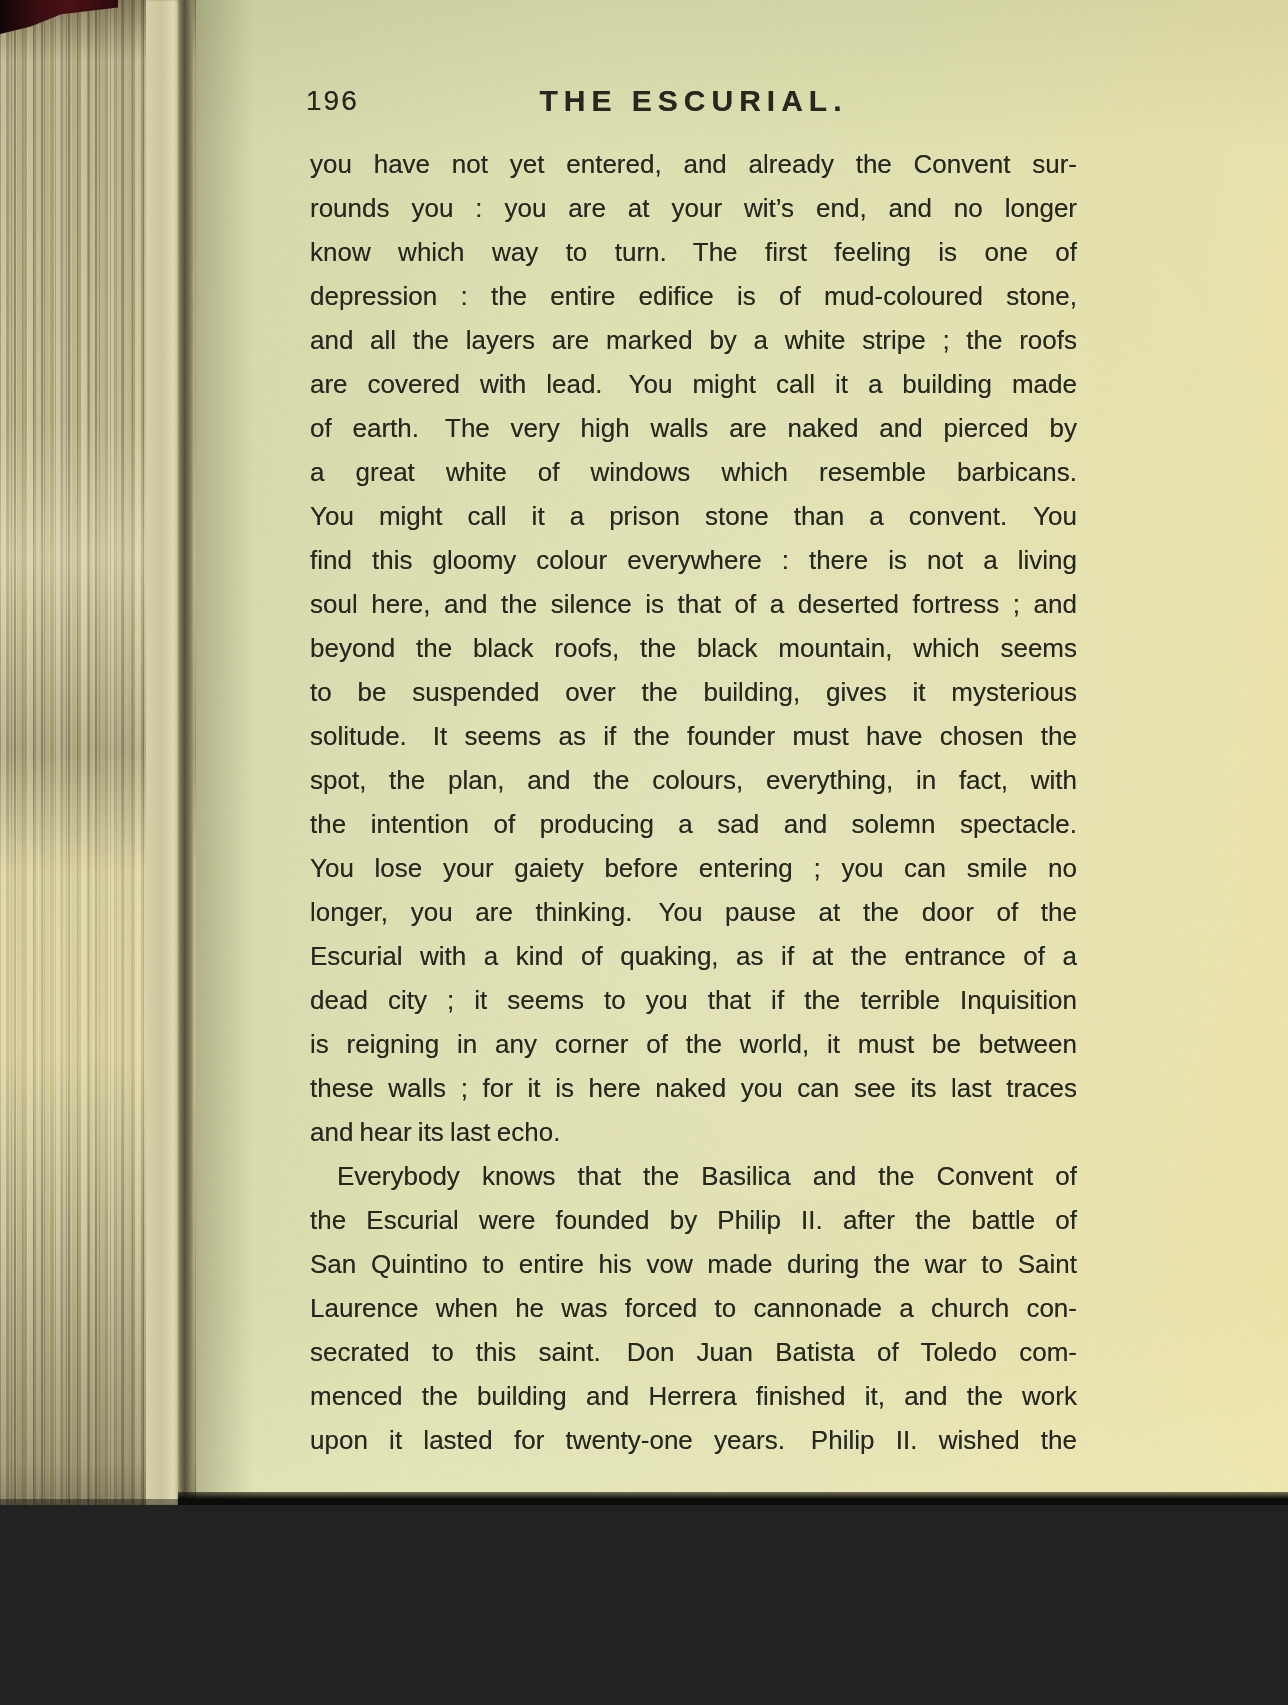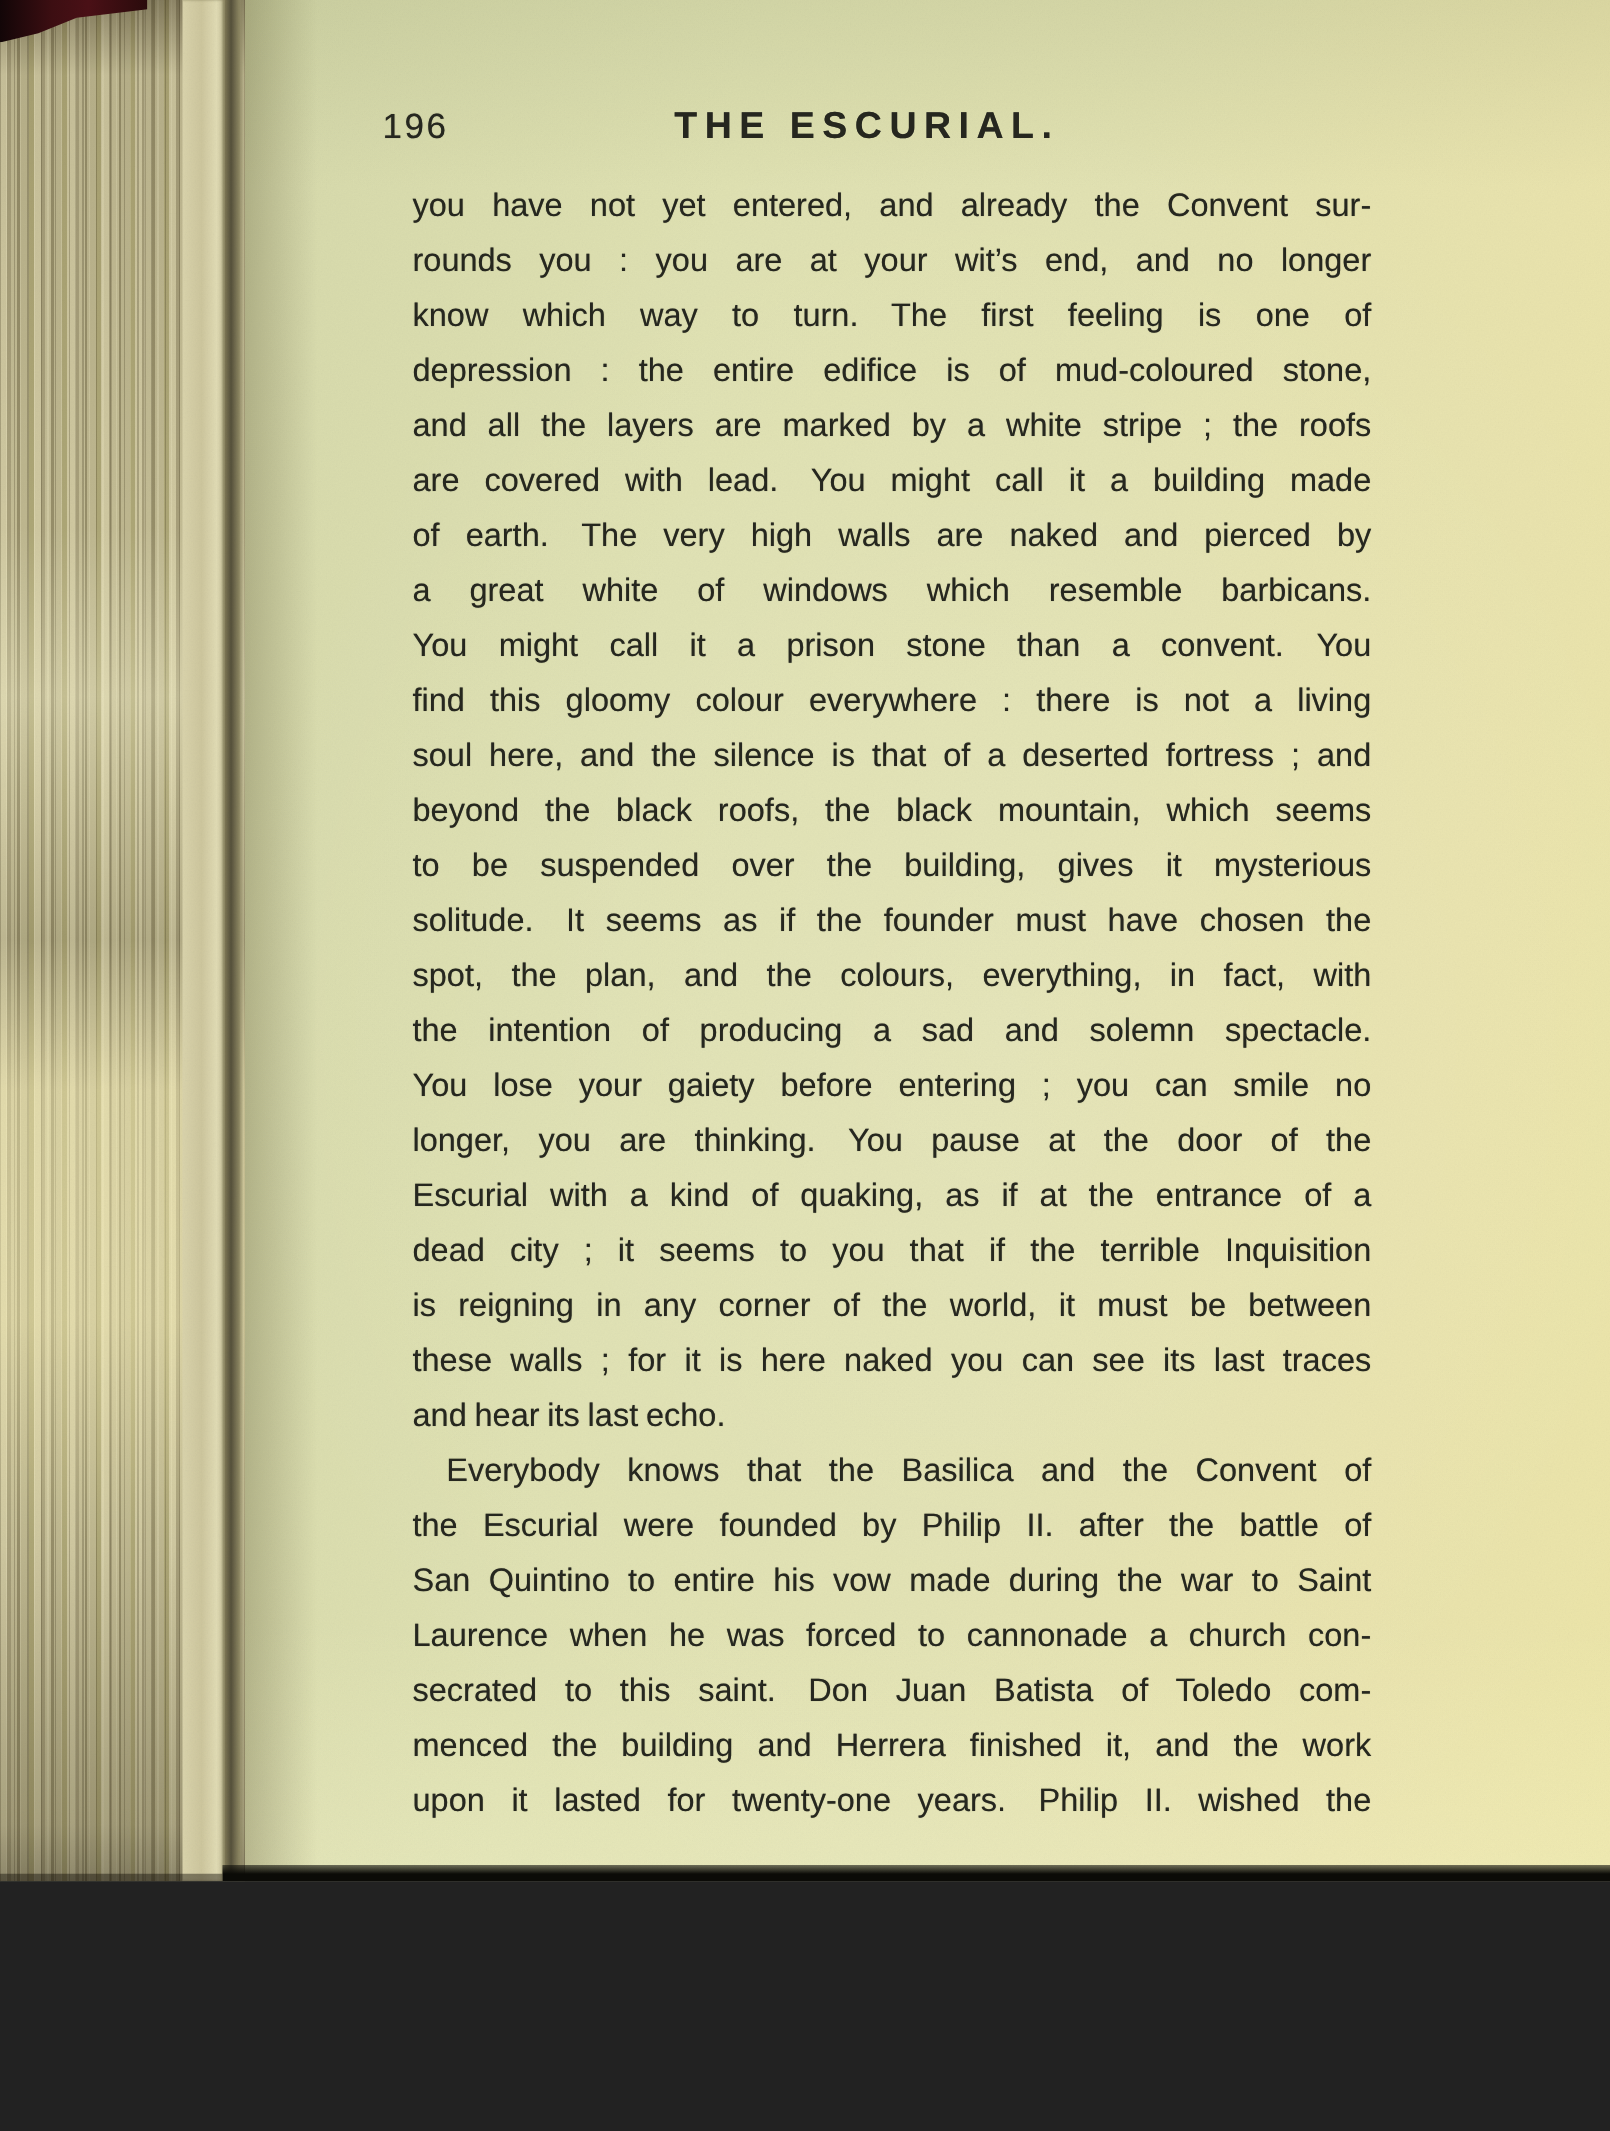--- a/index.html
+++ b/index.html
@@ -110,21 +110,20 @@
 
   .text-block {
     position: absolute;
     left: 310px; top: 142px;
     width: 767px;
     font-size: 26px;
     line-height: 44px;
     word-spacing: -1px;
     color: var(--ink, #26271f);
     text-shadow: 0 0 0.6px rgba(42,43,34,0.55);
-    margin-left: 20px;
   }
   .line {
     text-align: justify;
     text-align-last: justify;
   }
   .line.flush-left {
     text-align-last: left;
   }
   .line.indent {
     text-indent: 27px;

